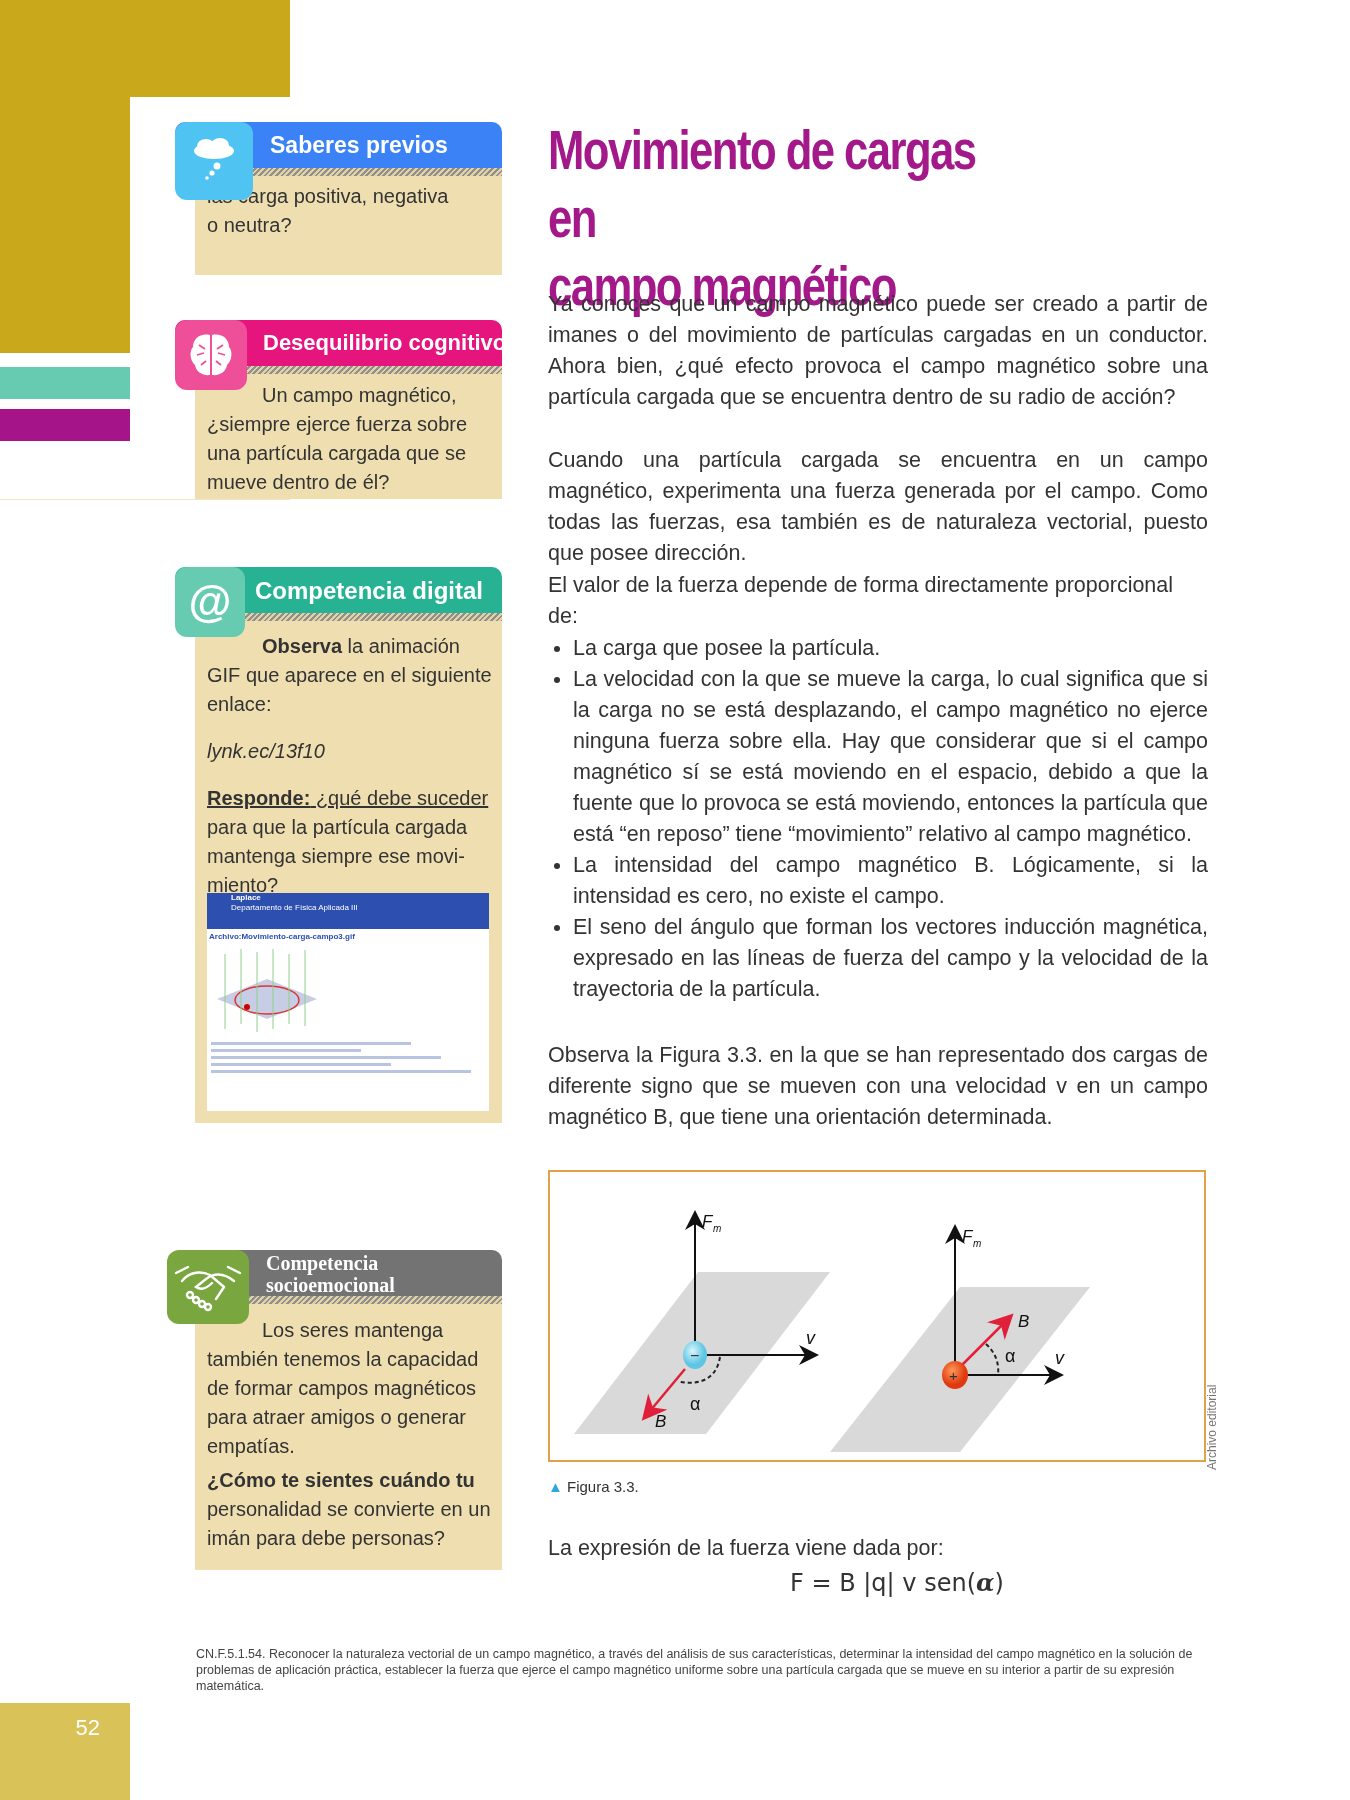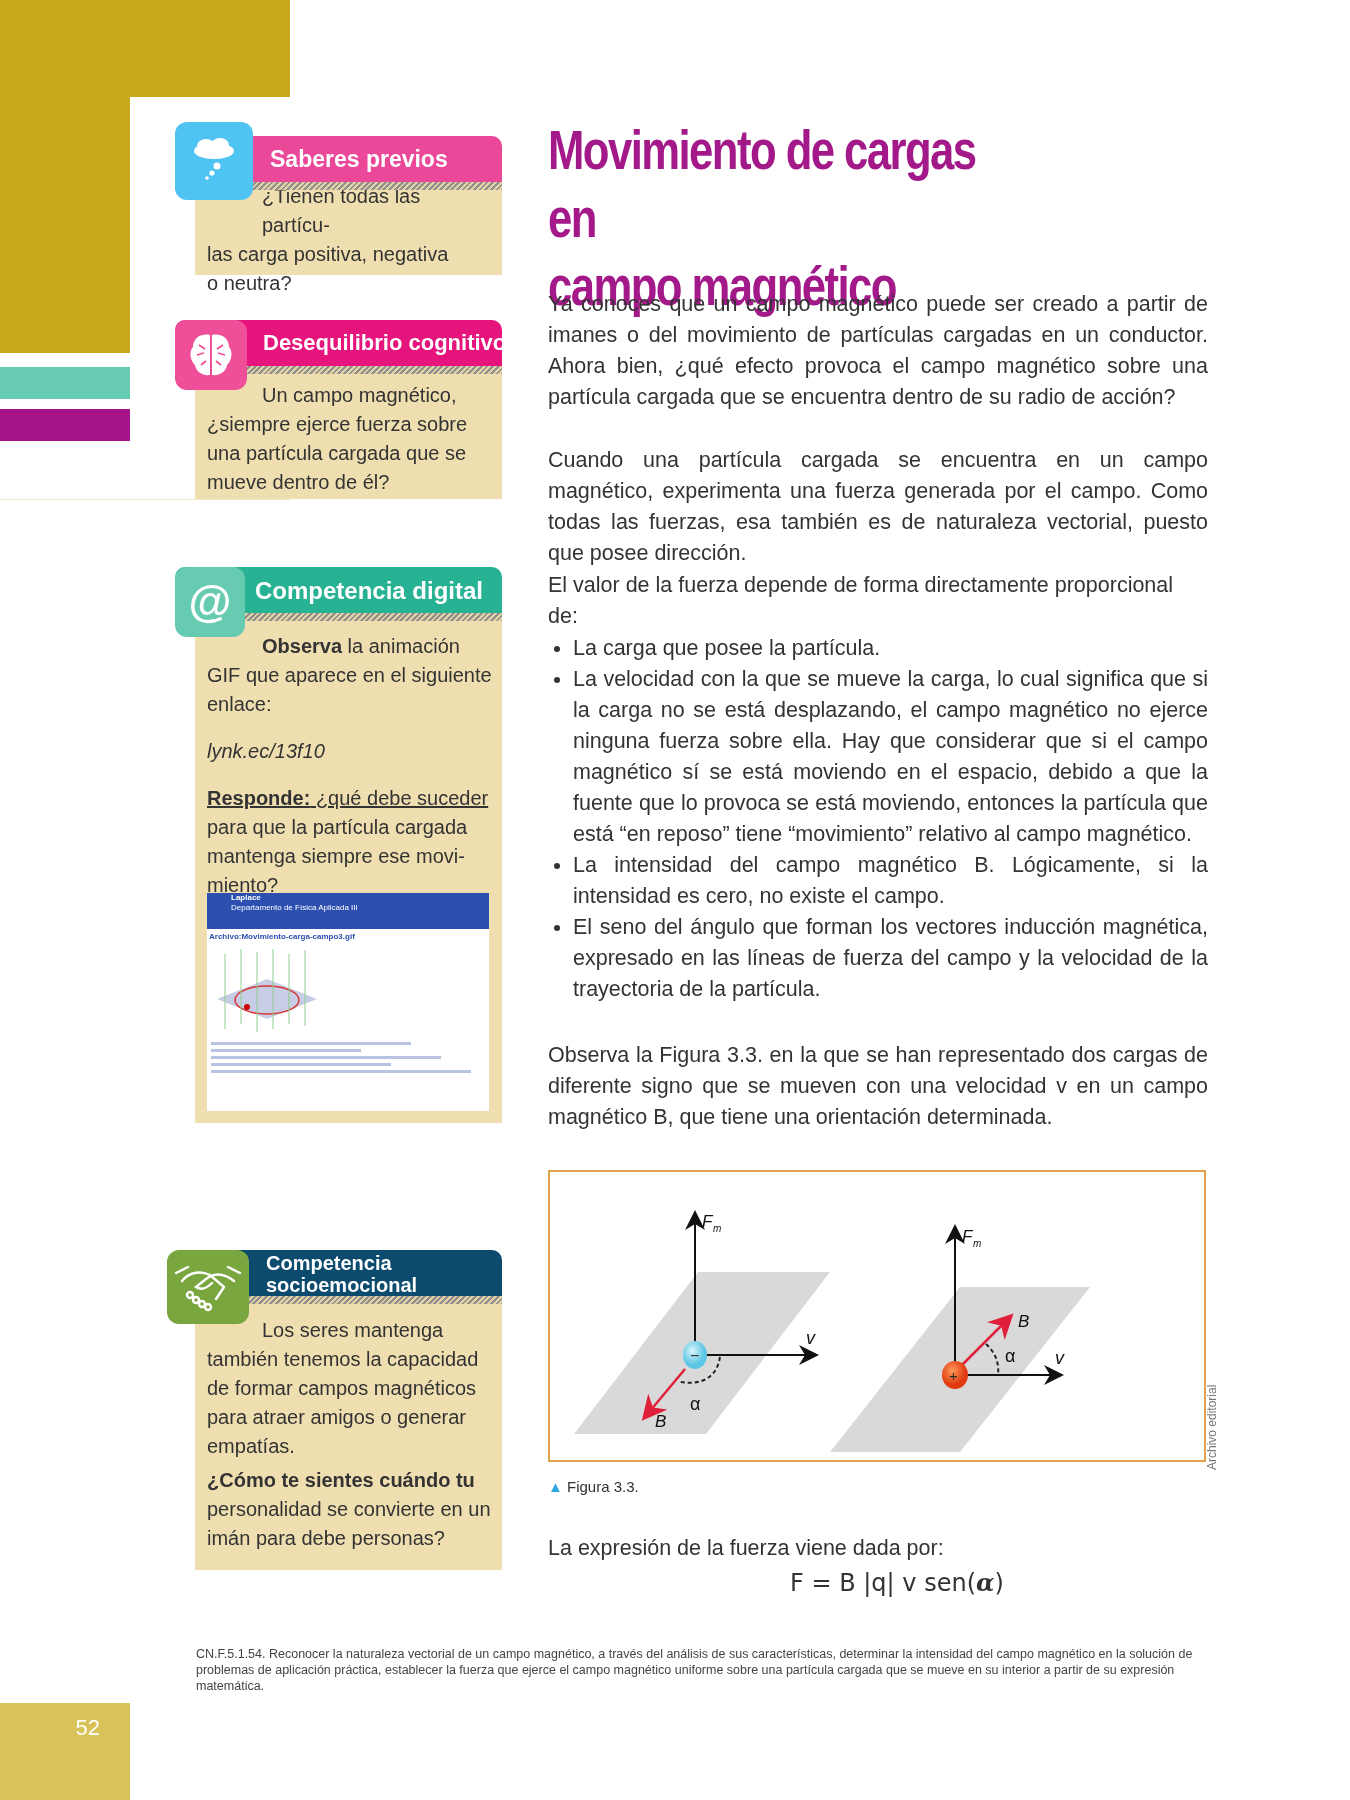--- a/index.html
+++ b/index.html
@@ -43,26 +43,25 @@
 <body>
 
 <div class="gold-top"></div>
 <div class="gold-strip"></div>
 <div class="teal-bar"></div>
 <div class="mag-bar"></div>
 <div class="thin-line"></div>
 
 <div class="box" style="top:160px;height:115px;">
   <div class="box-text" style="top:22px;">
-    <p class="indent">¿Tienen todas las partícu-</p>
     <p>las carga positiva, negativa</p>
     <p>o neutra?</p>
   </div>
 </div>
-<div class="box-head" style="top:136px;background:#ec4899;">
+<div class="box-head" style="top:122px;background:#3b82f6;">
   <span class="box-title" style="left:95px;">Saberes previos</span>
   <div class="hatch"></div>
 </div>
 <div class="icon-sq" style="top:122px;background:#4fc3f2;">
   <svg width="60" height="60" viewBox="0 0 60 60">
     <ellipse cx="30" cy="20" rx="20" ry="8" fill="#fff"></ellipse>
     <ellipse cx="22" cy="15" rx="9" ry="7" fill="#fff"></ellipse>
     <ellipse cx="36" cy="14" rx="9" ry="7" fill="#fff"></ellipse>
     <circle cx="33" cy="35" r="3.5" fill="#fff"></circle>
     <circle cx="28" cy="42" r="2.6" fill="#fff"></circle>
@@ -139,21 +138,21 @@
     <p class="indent">Los seres mantenga</p>
     <p>también tenemos la capacidad</p>
     <p>de formar campos magnéticos</p>
     <p>para atraer amigos o generar</p>
     <p>empatías.</p>
     <p style="margin-top:5px;font-weight:bold;">¿Cómo te sientes cuándo tu</p>
     <p>personalidad se convierte en un</p>
     <p>imán para debe personas?</p>
   </div>
 </div>
-<div class="box-head" style="top:1250px;background:#0c4a6e;">
+<div class="box-head" style="top:1250px;background:#737373;font-family:Liberation Serif, serif;">
   <div class="box-title" style="left:91px;top:2px;font-size:20px;line-height:22px;">
     <div>Competencia</div>
     <div>socioemocional</div>
   </div>
   <div class="hatch"></div>
 </div>
 <div class="icon-sq" style="top:1250px;left:167px;width:82px;height:74px;background:#7aa63f;">
   <svg width="72" height="56" viewBox="0 0 72 56" fill="none" stroke="#fff" stroke-width="2.4" stroke-linecap="round">
     <path d="M4 14 L16 8 M68 14 L56 8"></path>
     <path d="M10 22 C18 12 30 12 38 16 L52 28"></path>

